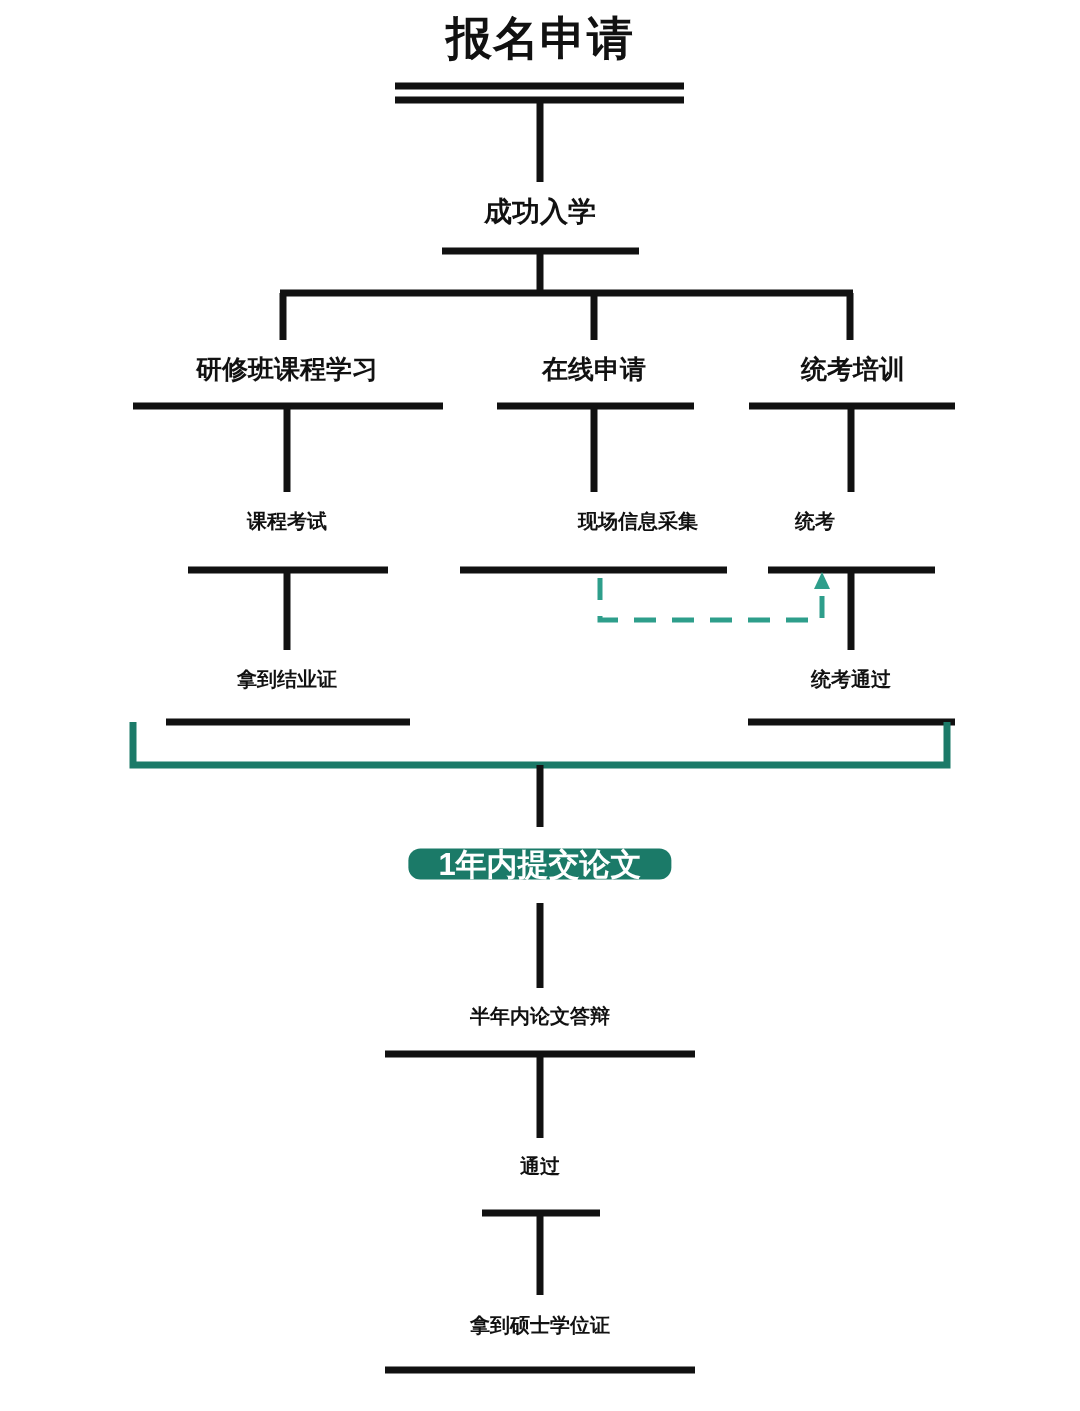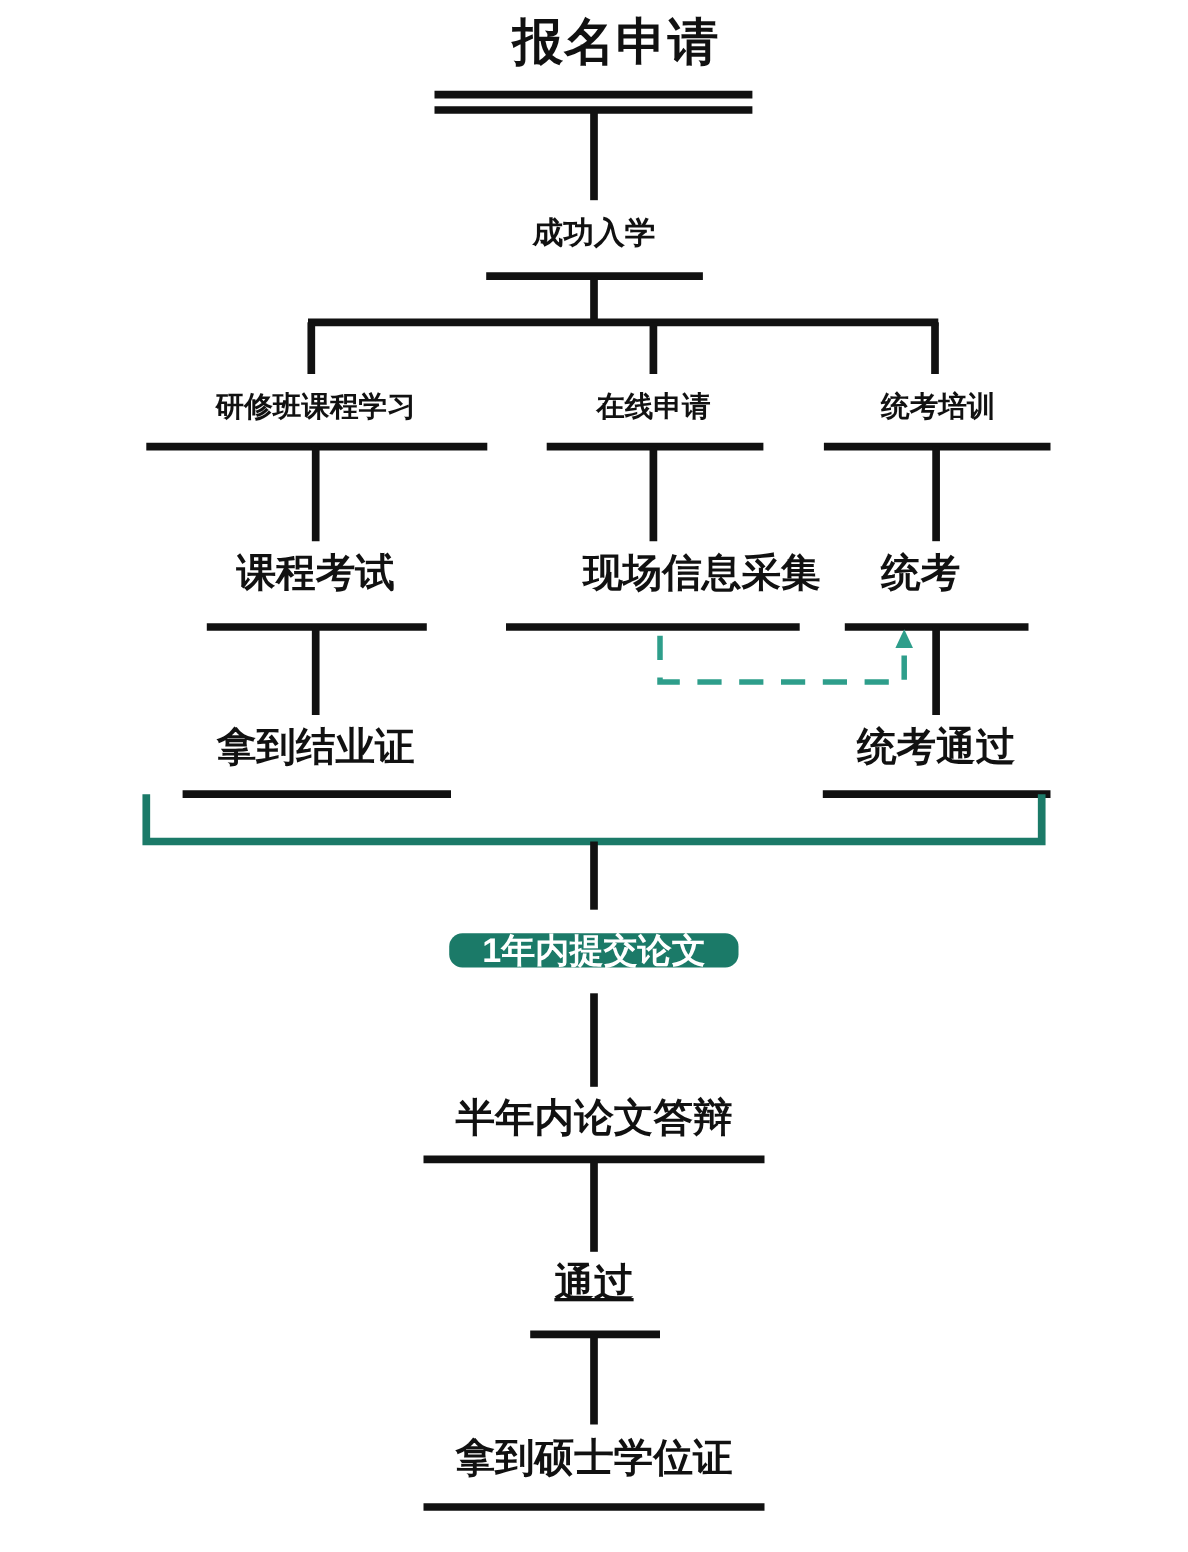--- a/index.html
+++ b/index.html
@@ -31,21 +31,21 @@
     font-size: 46px;
     letter-spacing: 1px;
   }
   .node.lvl1 {
     font-size: 28px;
   }
   .node.lvl2 {
     font-size: 26px;
   }
   .node.lvl3 {
-    font-size: 36px;
+    font-size: 20px;
   }
   .pill {
     position: absolute;
     transform: translate(-50%, -50%);
     background: #1b7a68;
     color: #ffffff;
     font-size: 31px;
     font-weight: 700;
     border-radius: 12px;
     padding: 0 30px;
@@ -110,41 +110,41 @@
 
     <line x1="385" y1="1054" x2="695" y2="1054" stroke="#111111" stroke-width="7"></line>
     <line x1="540" y1="1054" x2="540" y2="1138" stroke="#111111" stroke-width="7"></line>
 
     <line x1="482" y1="1213" x2="600" y2="1213" stroke="#111111" stroke-width="7"></line>
     <line x1="540" y1="1213" x2="540" y2="1295" stroke="#111111" stroke-width="7"></line>
 
     <line x1="385" y1="1370" x2="695" y2="1370" stroke="#111111" stroke-width="7"></line>
   </svg>
 
-  <div class="node title" style="left:560px; top:38px;">报名申请</div>
+  <div class="node title" style="left:540px; top:38px;">报名申请</div>
 
   <div class="node lvl1" style="left:540px; top:212px;">成功入学</div>
 
   <div class="node lvl2" style="left:287px; top:369px;">研修班课程学习</div>
 
   <div class="node lvl2" style="left:594px; top:369px;">在线申请</div>
 
   <div class="node lvl2" style="left:853px; top:369px;">统考培训</div>
 
   <div class="node lvl3" style="left:287px; top:521px;">课程考试</div>
 
   <div class="node lvl3" style="left:594px; top:521px;margin-left:44px;">现场信息采集</div>
 
-  <div class="node lvl3" style="left:837px; top:521px;">统考</div>
+  <div class="node lvl3" style="left:815px; top:521px;">统考</div>
 
   <div class="node lvl3" style="left:287px; top:679px;">拿到结业证</div>
 
   <div class="node lvl3" style="left:851px; top:679px;">统考通过</div>
 
   <div class="pill" style="left:540px; top:864px;">1年内提交论文</div>
 
   <div class="node lvl3" style="left:540px; top:1016px;">半年内论文答辩</div>
 
-  <div class="node lvl3" style="left:540px; top:1166px;text-decoration:underline;">通过</div>
+  <div class="node lvl3" style="left:540px; top:1166px;">通过</div>
 
   <div class="node lvl3" style="left:540px; top:1325px;">拿到硕士学位证</div>
 
 </div>
 
 </body></html>

